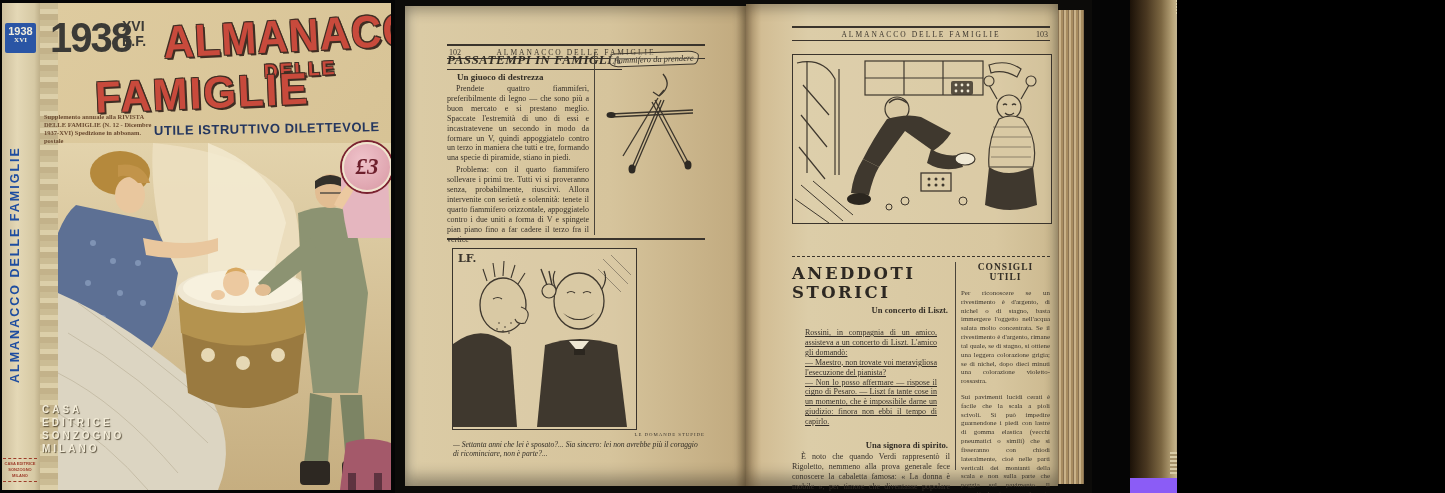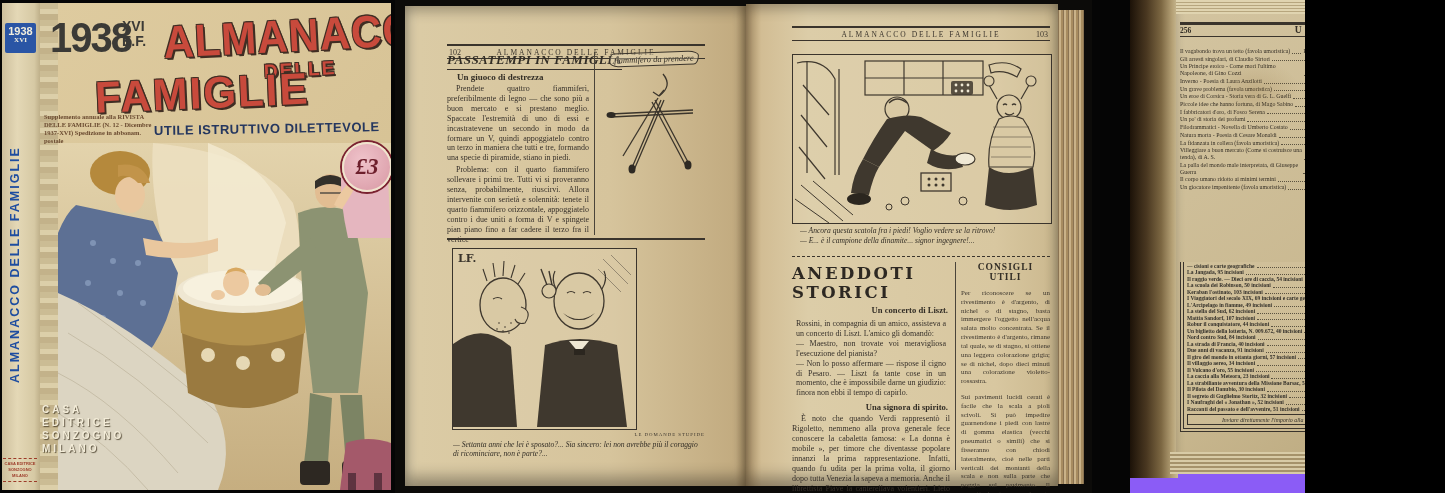--- a/index.html
+++ b/index.html
@@ -1,16 +1,16 @@
 <!DOCTYPE html>
 <html><head>
 <meta charset="utf-8">
 <style>
   html,body{margin:0;padding:0;background:#000;}
-  #stage{position:relative;width:1305px;height:493px;background:#050505;overflow:hidden;
+  #stage{position:relative;width:1177px;height:493px;background:#050505;overflow:hidden;
          font-family:"Liberation Serif","DejaVu Serif",serif;color:#332e26;}
   .abs{position:absolute;}
 
   
   #cover-panel{left:2px;top:3px;width:389px;height:487px;background:#d9c59c;overflow:hidden;}
   #spine{left:0;top:0;width:38px;height:487px;
          background:linear-gradient(to right,#cdbf9c,#e4d8b6 40%,#d6c9a4 85%,#bfb08a);
          border-right:1px solid #a89a74;}
   #spine-label{left:3px;top:20px;width:31px;height:30px;background:#2a55a5;color:#f2eedd;
          text-align:center;line-height:1;padding-top:3px;box-sizing:border-box;border-radius:2px;}
@@ -368,28 +368,26 @@
             <circle cx="150" cy="130" r="1.5"></circle>
           </g>
         <g stroke="#3f382e" stroke-width="1" fill="none">
           <circle cx="112" cy="146" r="4"></circle>
             <circle cx="96" cy="152" r="3"></circle>
             <circle cx="170" cy="146" r="4"></circle>
           <path d="M8,130 L50,166 M20,126 L60,160 M2,144 L36,168"></path>
         </g>
       </svg>
     </div>
-    <div id="cap2" class="abs pre">— Ancora questa scatola fra i piedi! Voglio vedere se la ritrovo!
-— E... è il campione della dinamite... signor ingegnere!...</div>
     <div id="pr-dashes" class="abs"></div>
 
     <div id="pr-col1" class="abs">
       <div id="aneddoti-title">ANEDDOTI STORICI</div>
       <div class="sub-head">Un concerto di Liszt.</div>
-      <p class="body-txt pre" style="margin:4px;">Rossini, in compagnia di un amico, assisteva a un concerto di Liszt. L'amico gli domandò:
+      <p class="body-txt pre" style="margin:13px;text-decoration:underline;">Rossini, in compagnia di un amico, assisteva a un concerto di Liszt. L'amico gli domandò:
 — Maestro, non trovate voi meravigliosa l'esecuzione del pianista?
 — Non lo posso affermare — rispose il cigno di Pesaro. — Liszt fa tante cose in un momento, che è impossibile darne un giudizio: finora non ebbi il tempo di capirlo.</p>
       <div class="sub-head">Una signora di spirito.</div>
       <p class="body-txt ind" style="margin:0;">È noto che quando Verdi rappresentò il Rigoletto, nemmeno alla prova generale fece conoscere la cabaletta famosa: « La donna è mobile », per timore che diventasse popolare innanzi la prima rappresentazione. Infatti, quando fu udita per la prima volta, il giorno dopo tutta Venezia la sapeva a memoria. Anche il librettista Piave la canterellava volentieri. Lieto di</p>
     </div>
     <div id="pr-coldiv" class="abs"></div>
     <div id="pr-col2" class="abs">
       <div id="consigli-title">CONSIGLI UTILI</div>
       <p class="side-txt">Per riconoscere se un rivestimento è d'argento, di nichel o di stagno, basta immergere l'oggetto nell'acqua salata molto concentrata. Se il rivestimento è d'argento, rimane tal quale, se di stagno, si ottiene una leggera colorazione grigia; se di nichel, dopo dieci minuti una colorazione violetto-rossastra.</p>
       <p class="side-txt">Sui pavimenti lucidi cerati è facile che la scala a pioli scivoli. Si può impedire guarnendone i piedi con lastre di gomma elastica (vecchi pneumatici o simili) che si fisseranno con chiodi lateralmente, cioè nelle parti verticali dei montanti della scala e non sulla parte che poggia sul pavimento. Il caucciù dovrà essere alquanto raspato sulla superficie che deve toccare il pavimento onde renderne più facile l'aderenza.</p>

